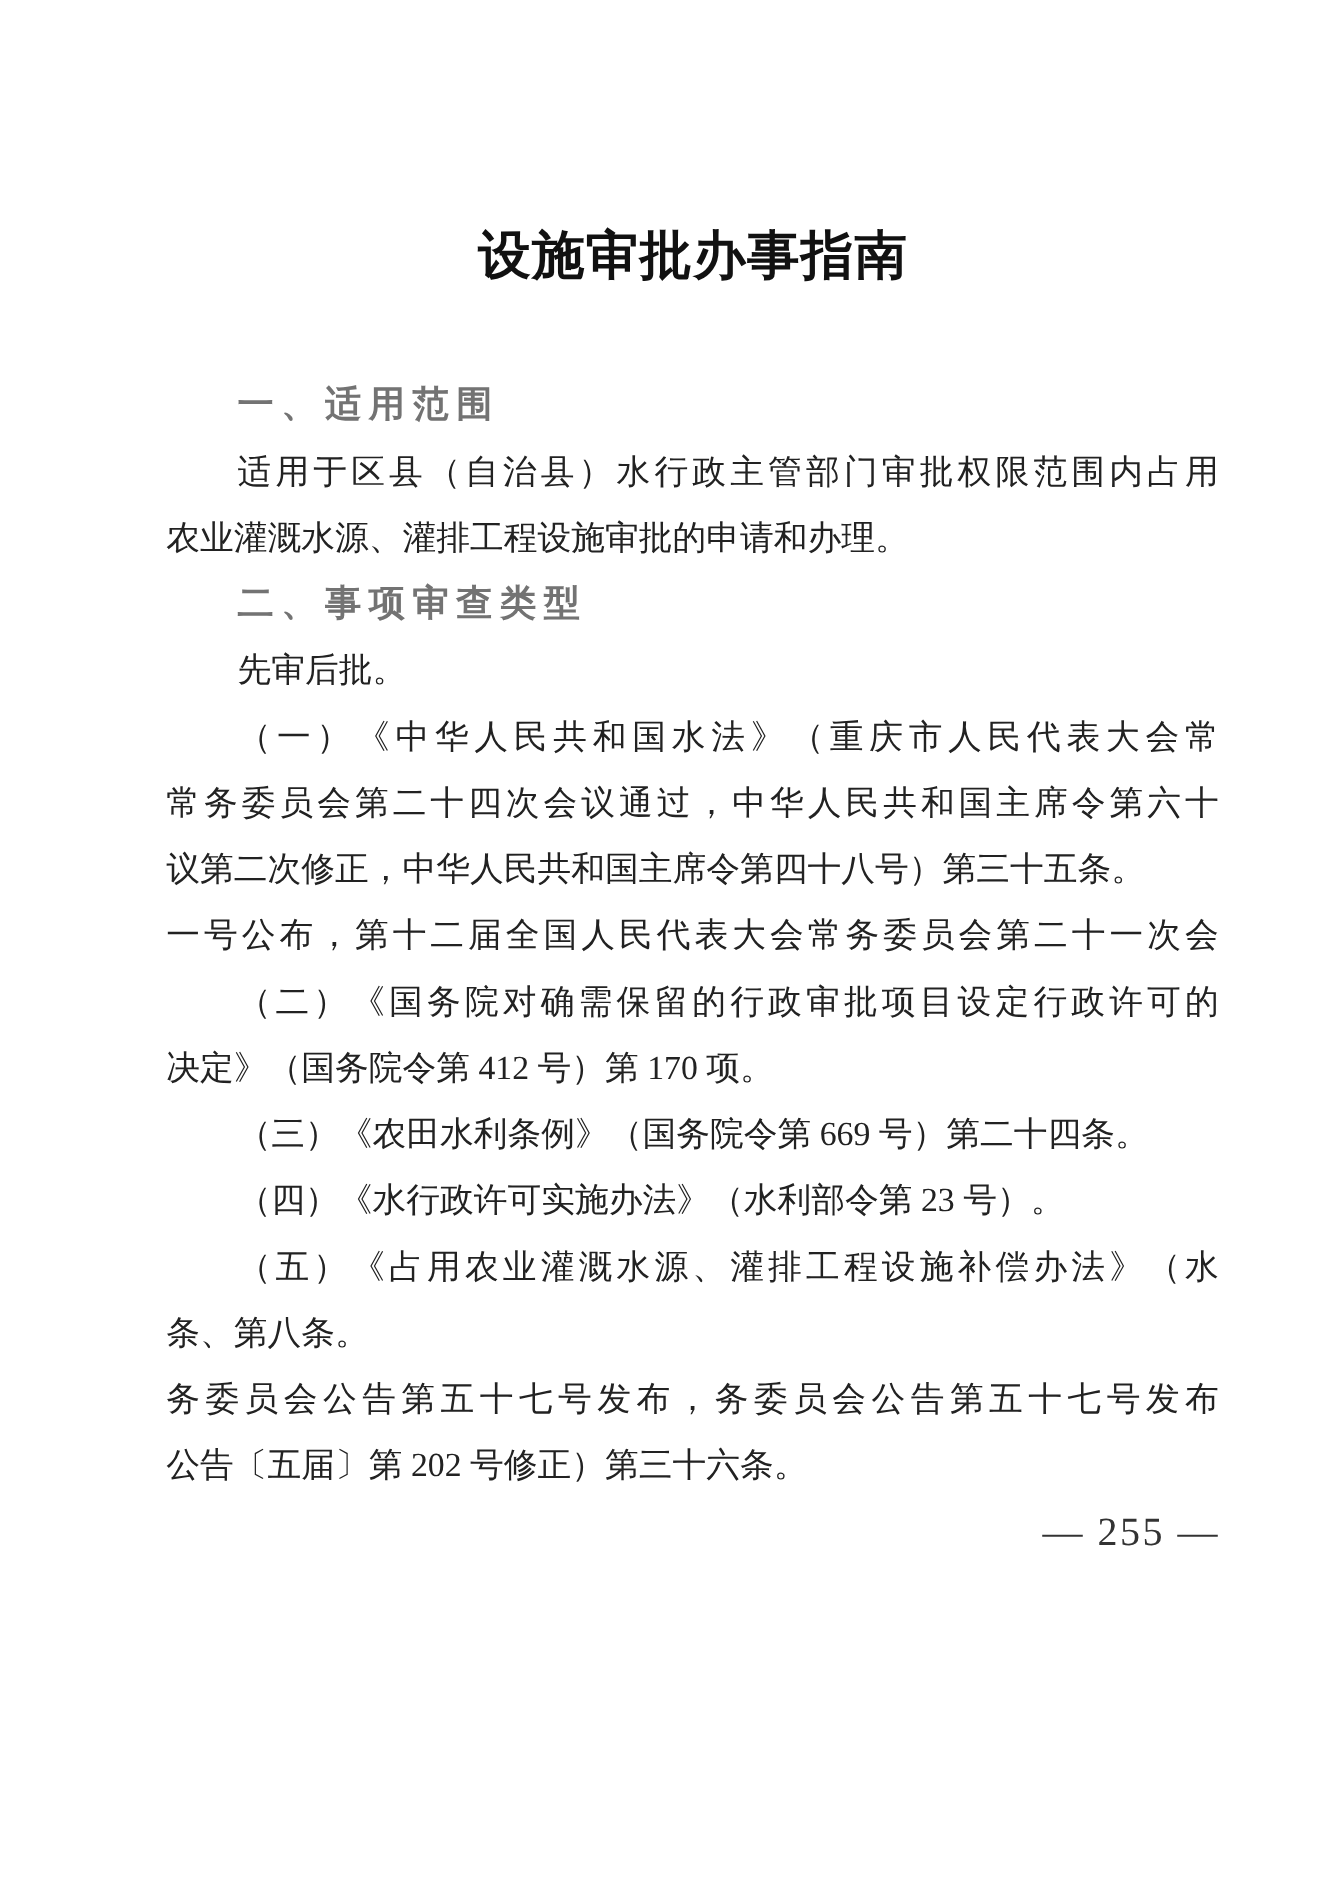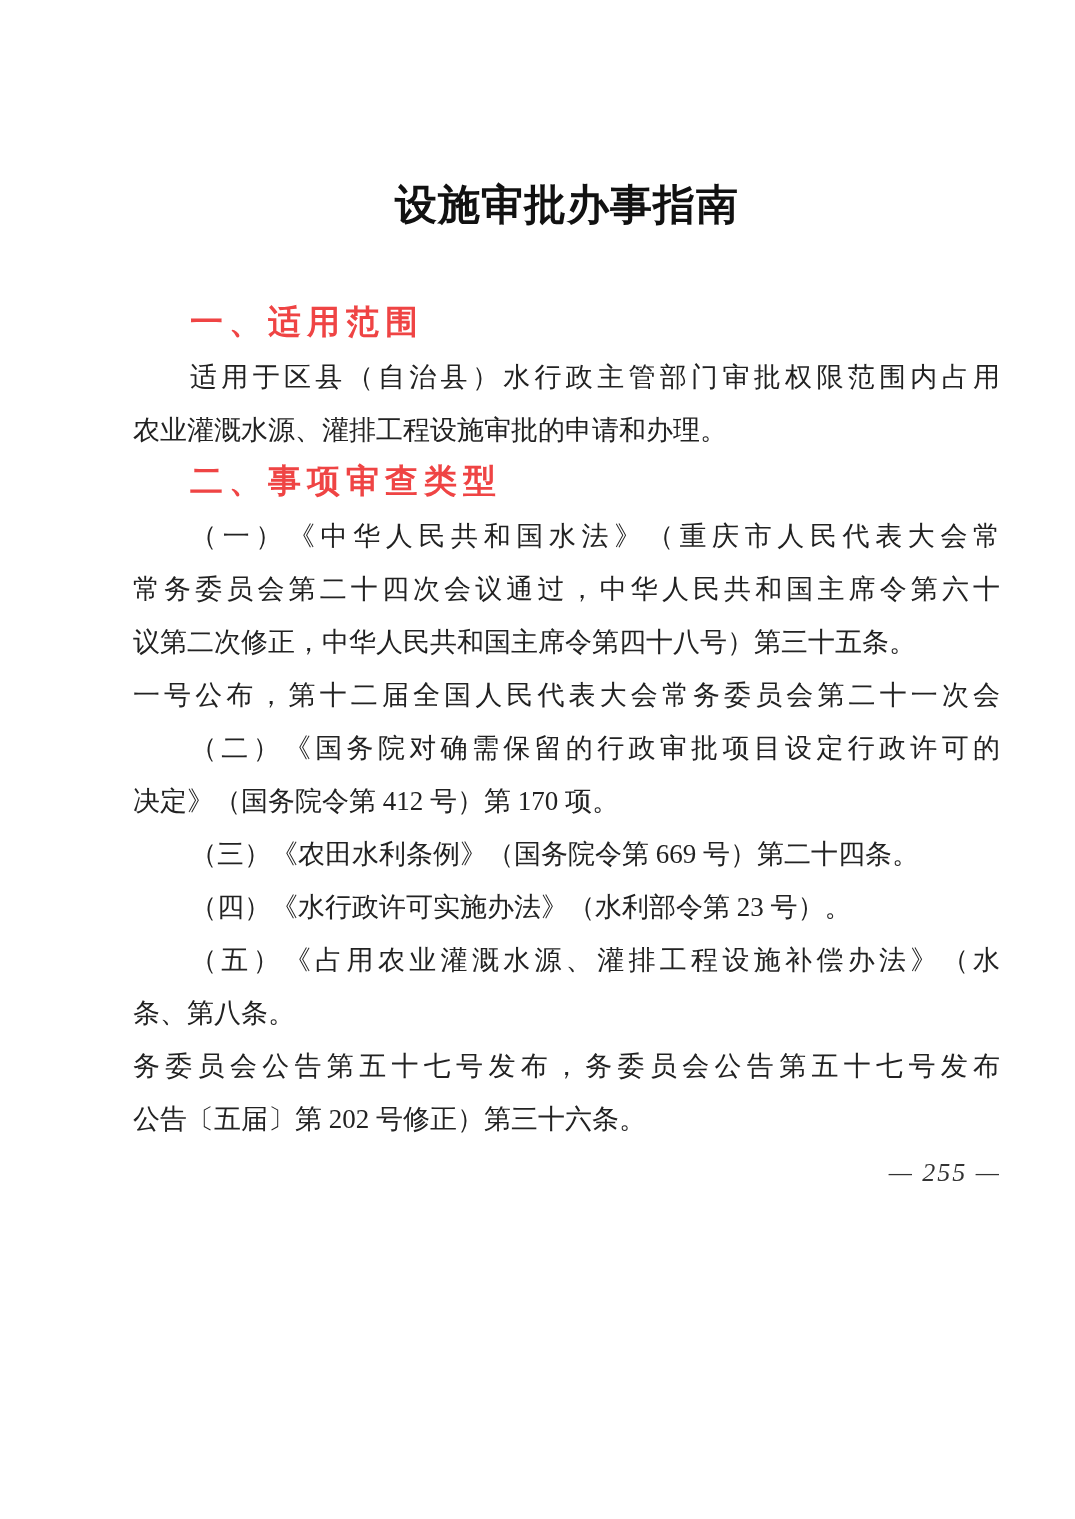--- a/index.html
+++ b/index.html
@@ -9,21 +9,21 @@
   }
   .page {
     position: relative;
     width: 1075px;
     height: 1240px;
     margin: 0 auto;
     background: #ffffff;
     color: #1c1c1c;
     overflow: hidden;
     box-sizing: border-box;
-    padding: 180px 74px 0 133px;
+    padding: 180px 99px 0 133px;
     font-family: "Liberation Serif", serif;
   }
   .doc-title {
     text-align: center;
     font-family: "Liberation Serif", serif;
     font-weight: bold;
     font-size: 42px;
     line-height: 50px;
     letter-spacing: 1px;
     color: #111111;
@@ -34,66 +34,66 @@
   }
   .line {
     height: 53px;
     line-height: 53px;
     font-size: 27px;
     color: #222222;
     overflow: hidden;
     white-space: nowrap;
   }
   .line.heading {
-    font-family: Liberation Mono, monospace;
+    font-family: Liberation Serif, serif;
     font-weight: bold;
-    font-size: 33px;
+    font-size: 29px;
     letter-spacing: 6px;
-    color: #ef4444;
+    color: #737373;
   }
   .line.body {
     font-family: Liberation Serif, serif;
   }
   .line.indent {
     text-indent: 57px;
   }
   .line.stretch {
     white-space: normal;
     text-align: justify;
     text-align-last: justify;
     letter-spacing: 1px;
   }
   .page-footer {
     height: 53px;
     line-height: 53px;
     text-align: right;
     font-family: "Liberation Serif", serif;
-    font-size: 26px;
+    font-size: 32px;
     color: #333333;
     letter-spacing: 2px;
-    font-style: italic;
   }
 </style>
 </head>
 <body>
 
 <div class="page">
 
   <div class="doc-title">设施审批办事指南</div>
 
   <div class="lines">
 
     <div class="line heading indent">一、适用范围</div>
 
     <div class="line body indent stretch">适用于区县（自治县）水行政主管部门审批权限范围内占用</div>
 
     <div class="line body">农业灌溉水源、灌排工程设施审批的申请和办理。</div>
 
     <div class="line heading indent">二、事项审查类型</div>
 
+    <div class="line body indent">先审后批。</div>
 
 
     <div class="line body indent stretch">（一）《中华人民共和国水法》（重庆市人民代表大会常</div>
 
     <div class="line body stretch">常务委员会第二十四次会议通过，中华人民共和国主席令第六十</div>
 
     <div class="line body">议第二次修正，中华人民共和国主席令第四十八号）第三十五条。</div>
 
     <div class="line body stretch">一号公布，第十二届全国人民代表大会常务委员会第二十一次会</div>
 

